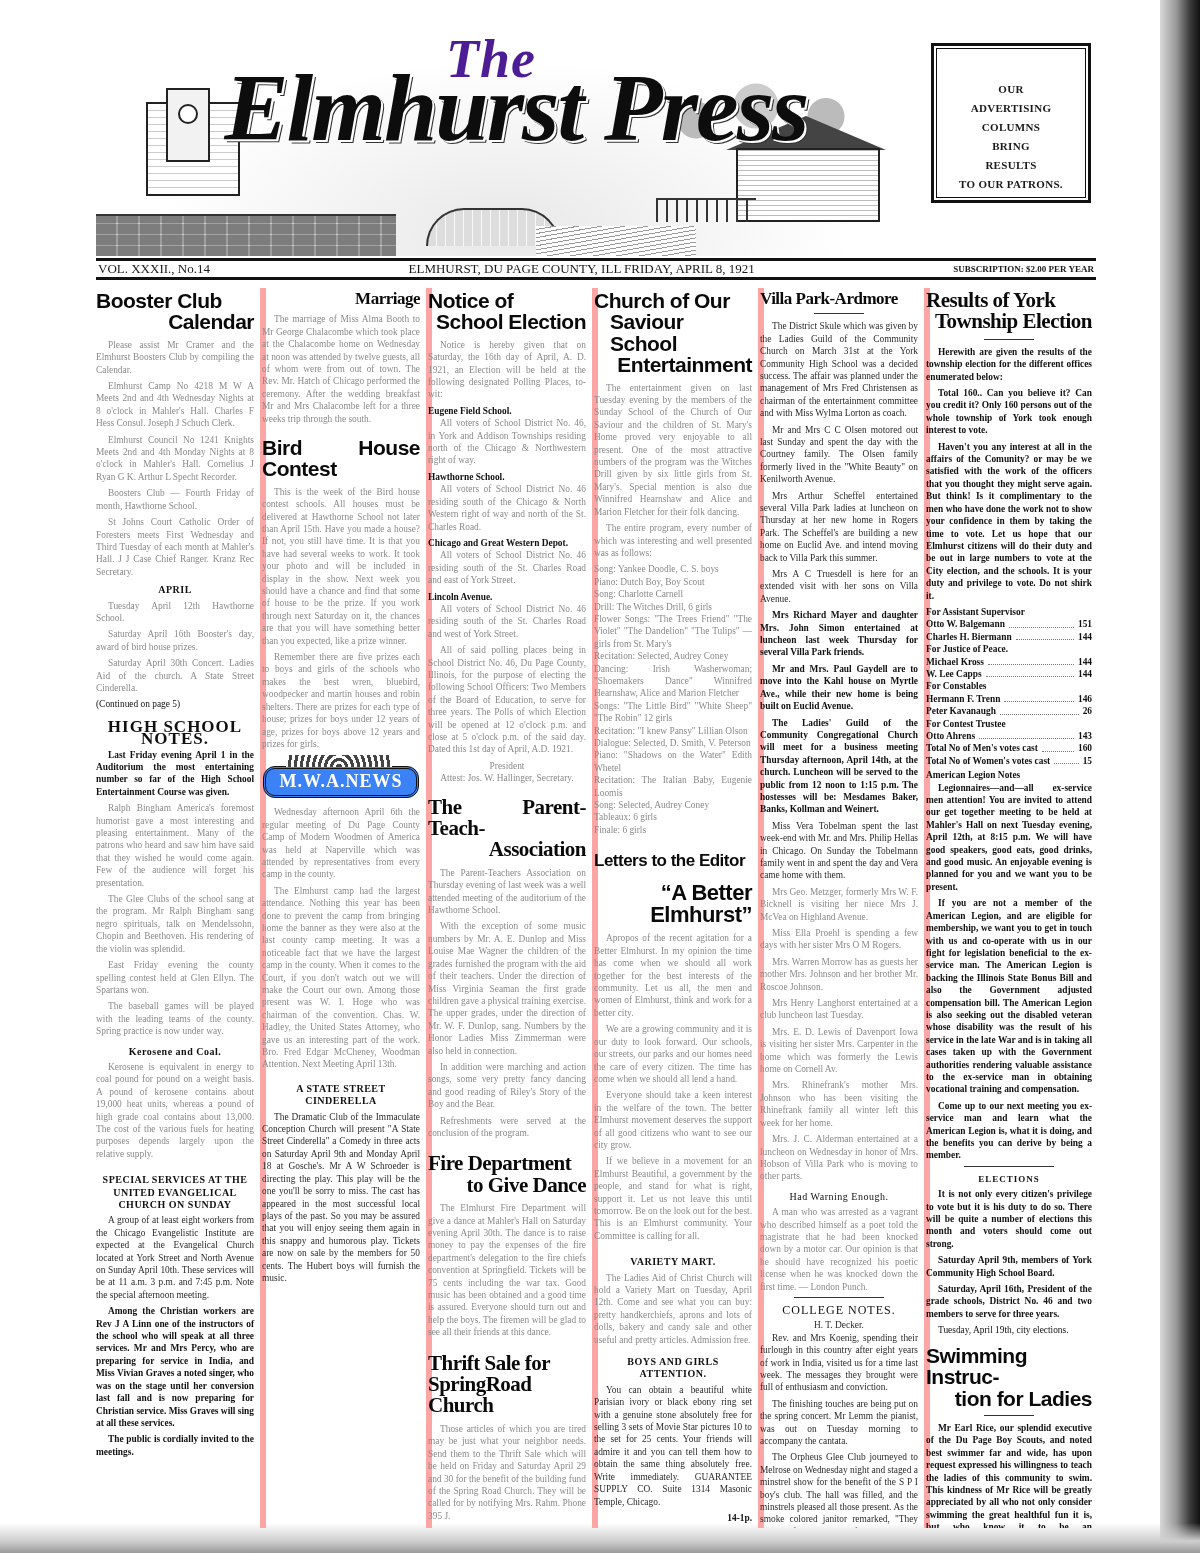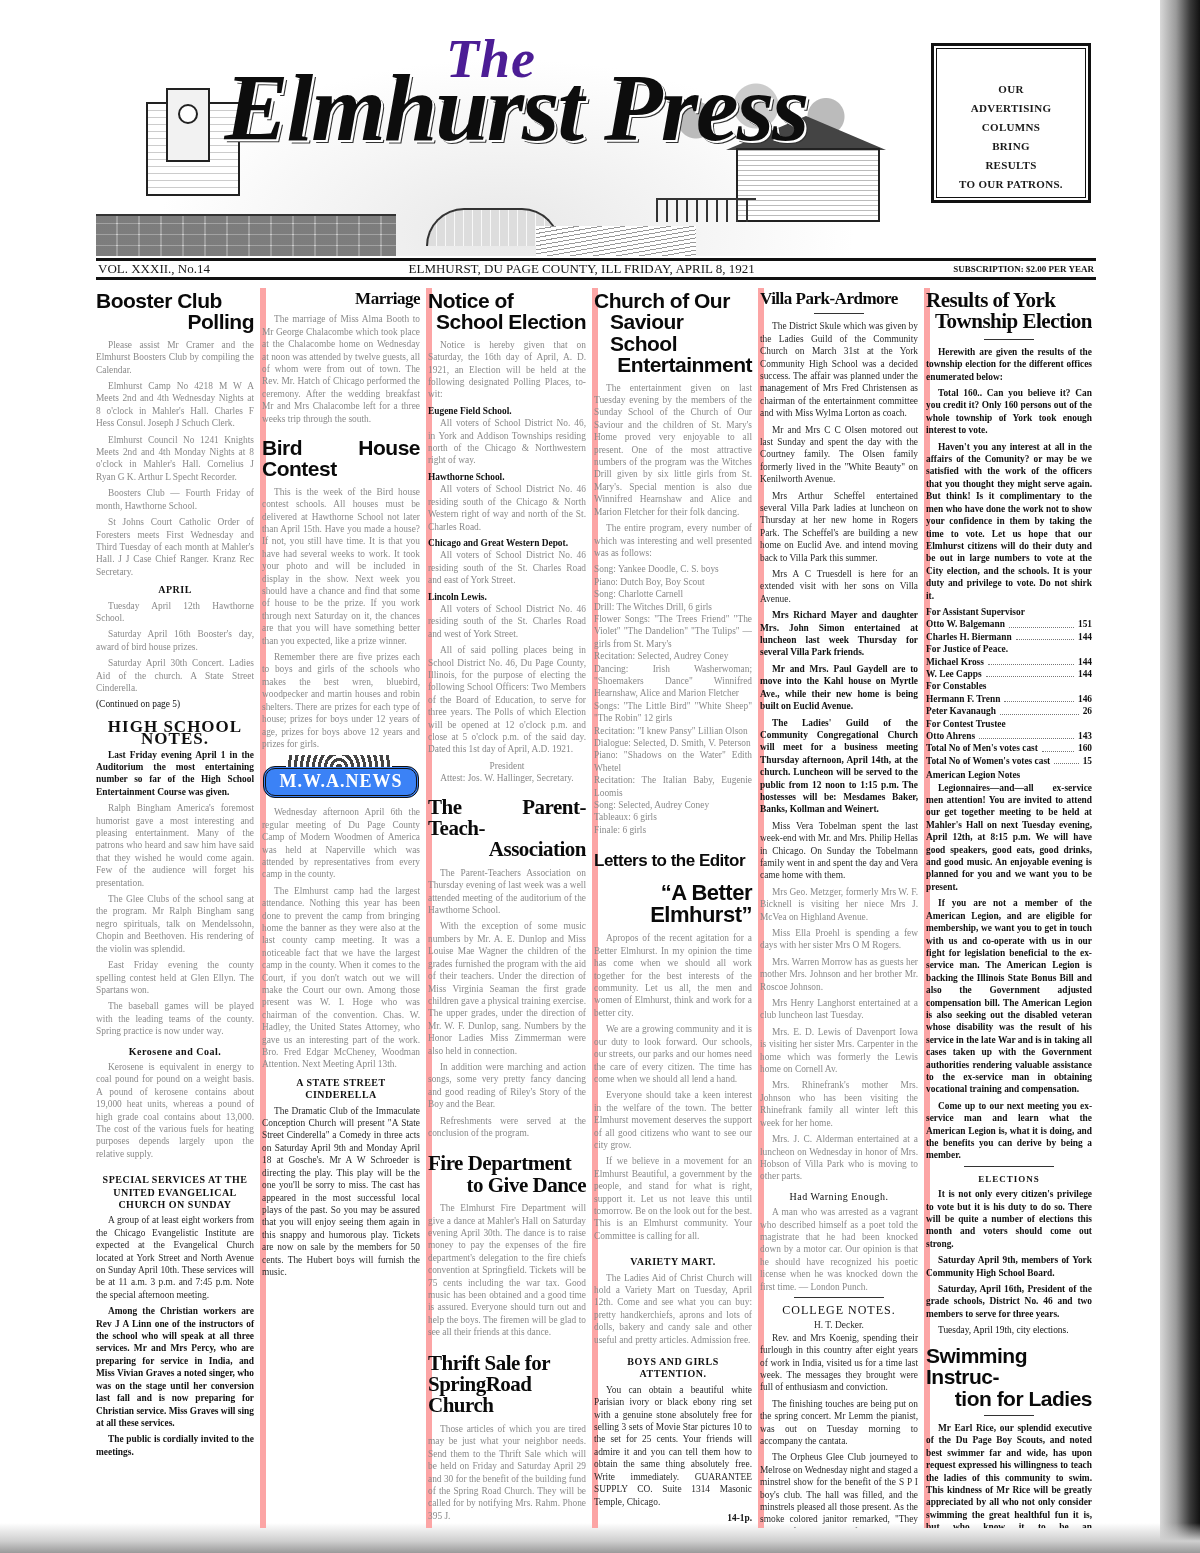--- a/index.html
+++ b/index.html
@@ -161,21 +161,21 @@
 
   <div class="dateline">
     <span>VOL. XXXII., No.14</span>
     <span>ELMHURST, DU PAGE COUNTY, ILL FRIDAY, APRIL 8, 1921</span>
     <span class="sub">SUBSCRIPTION: $2.00 PER YEAR</span>
   </div>
 
   <div class="col rule" style="left:0; width:158px;">
     <div class="hd big">
       <span class="hd-line">Booster Club</span>
-      <span class="hd-line right">Polling</span>
+      <span class="hd-line right">Calendar</span>
     </div>
     <p class="faint">Please assist Mr Cramer and the Elmhurst Boosters Club by compiling the Calendar.</p>
     <p class="faint">Elmhurst Camp No 4218 M W A Meets 2nd and 4th Wednesday Nights at 8 o'clock in Mahler's Hall. Charles F Hess Consul. Joseph J Schuch Clerk.</p>
     <p class="faint">Elmhurst Council No 1241 Knights Meets 2nd and 4th Monday Nights at 8 o'clock in Mahler's Hall. Cornelius J Ryan G K. Arthur L Specht Recorder.</p>
     <p class="faint">Boosters Club — Fourth Friday of month, Hawthorne School.</p>
     <p class="faint">St Johns Court Catholic Order of Foresters meets First Wednesday and Third Tuesday of each month at Mahler's Hall. J J Case Chief Ranger. Kranz Rec Secretary.</p>
     <div class="subhead">APRIL</div>
     <p class="faint">Tuesday April 12th Hawthorne School.</p>
     <p class="faint">Saturday April 16th Booster's day, award of bird house prizes.</p>
     <p class="faint">Saturday April 30th Concert. Ladies Aid of the church. A State Street Cinderella.</p>
@@ -200,37 +200,37 @@
 
   <div class="col rule" style="left:166px; width:158px;">
     <div class="hd center" style="font-size:17px; font-family:'Liberation Serif',serif;">Marriage</div>
     <p class="faint">The marriage of Miss Alma Booth to Mr George Chalacombe which took place at the Chalacombe home on Wednesday at noon was attended by twelve guests, all of whom were from out of town. The Rev. Mr. Hatch of Chicago performed the ceremony. After the wedding breakfast Mr and Mrs Chalacombe left for a three weeks trip through the south.</p>
     <div class="hd big" style="margin-top:12px">Bird House Contest</div>
     <p class="faint">This is the week of the Bird house contest schools. All houses must be delivered at Hawthorne School not later than April 15th. Have you made a house? If not, you still have time. It is that you have had several weeks to work. It took your photo and will be included in display in the show. Next week you should have a chance and find that some of house to be the prize. If you work through next Saturday on it, the chances are that you will have something better than you expected, like a prize winner.</p>
     <p class="faint">Remember there are five prizes each to boys and girls of the schools who makes the best wren, bluebird, woodpecker and martin houses and robin shelters. There are prizes for each type of house; prizes for boys under 12 years of age, prizes for boys above 12 years and prizes for girls.</p>
     <div class="mwa-banner">M.W.A.NEWS</div>
     <p class="faint">Wednesday afternoon April 6th the regular meeting of Du Page County Camp of Modern Woodmen of America was held at Naperville which was attended by representatives from every camp in the county.</p>
     <p class="faint">The Elmhurst camp had the largest attendance. Nothing this year has been done to prevent the camp from bringing home the banner as they were also at the last county camp meeting. It was a noticeable fact that we have the largest camp in the county. When it comes to the Court, if you don't watch out we will make the Court our own. Among those present was W. I. Hoge who was chairman of the convention. Chas. W. Hadley, the United States Attorney, who gave us an interesting part of the work. Bro. Fred Edgar McCheney, Woodman Attention. Next Meeting April 13th.</p>
-    <div class="subhead" style="margin-top:6px">A STATE STREET CINDERELLA</div>
+    <div class="subhead" style="margin-top:12px">A STATE STREET CINDERELLA</div>
     <p>The Dramatic Club of the Immaculate Conception Church will present "A State Street Cinderella" a Comedy in three acts on Saturday April 9th and Monday April 18 at Gosche's. Mr A W Schroeder is directing the play. This play will be the one you'll be sorry to miss. The cast has appeared in the most successful local plays of the past. So you may be assured that you will enjoy seeing them again in this snappy and humorous play. Tickets are now on sale by the members for 50 cents. The Hubert boys will furnish the music.</p>
   </div>
 
   <div class="col rule" style="left:332px; width:158px;">
     <div class="hd big">
       <span class="hd-line">Notice of</span>
       <span class="hd-line right">School Election</span>
     </div>
     <p class="faint">Notice is hereby given that on Saturday, the 16th day of April, A. D. 1921, an Election will be held at the following designated Polling Places, to-wit:</p>
     <div class="center-label">Eugene Field School.</div>
     <p class="faint">All voters of School District No. 46, in York and Addison Townships residing north of the Chicago &amp; Northwestern right of way.</p>
     <div class="center-label">Hawthorne School.</div>
     <p class="faint">All voters of School District No. 46 residing south of the Chicago &amp; North Western right of way and north of the St. Charles Road.</p>
     <div class="center-label">Chicago and Great Western Depot.</div>
     <p class="faint">All voters of School District No. 46 residing south of the St. Charles Road and east of York Street.</p>
-    <div class="center-label faint">Lincoln Lewis.</div>
+    <div class="center-label faint">Lincoln Avenue.</div>
     <p class="faint">All voters of School District No. 46 residing south of the St. Charles Road and west of York Street.</p>
     <p class="faint">All of said polling places being in School District No. 46, Du Page County, Illinois, for the purpose of electing the following School Officers: Two Members of the Board of Education, to serve for three years. The Polls of which Election will be opened at 12 o'clock p.m. and close at 5 o'clock p.m. of the said day. Dated this 1st day of April, A.D. 1921.</p>
     <div class="faint" style="text-align:center">President</div>
     <div class="faint" style="text-align:center">Attest: Jos. W. Hallinger, Secretary.</div>
     <div class="hd big" style="margin-top:12px; font-family:'Liberation Serif',serif;">
       <span class="hd-line">The Parent-Teach-</span>
       <span class="hd-line right">Association</span>
     </div>
     <p class="faint">The Parent-Teachers Association on Thursday evening of last week was a well attended meeting of the auditorium of the Hawthorne School.</p>
     <p class="faint">With the exception of some music numbers by Mr. A. E. Dunlop and Miss Louise Mae Wagner the children of the grades furnished the program with the aid of their teachers. Under the direction of Miss Virginia Seaman the first grade children gave a physical training exercise. The upper grades, under the direction of Mr. W. F. Dunlop, sang. Numbers by the Honor Ladies Miss Zimmerman were also held in connection.</p>

